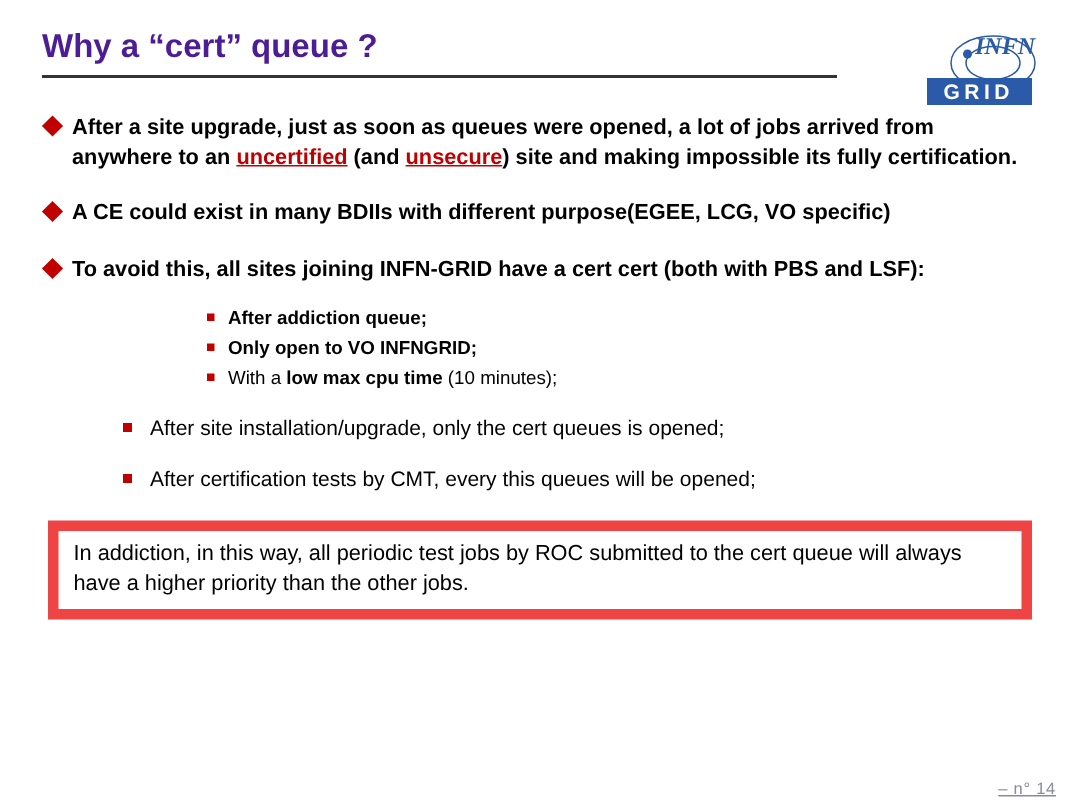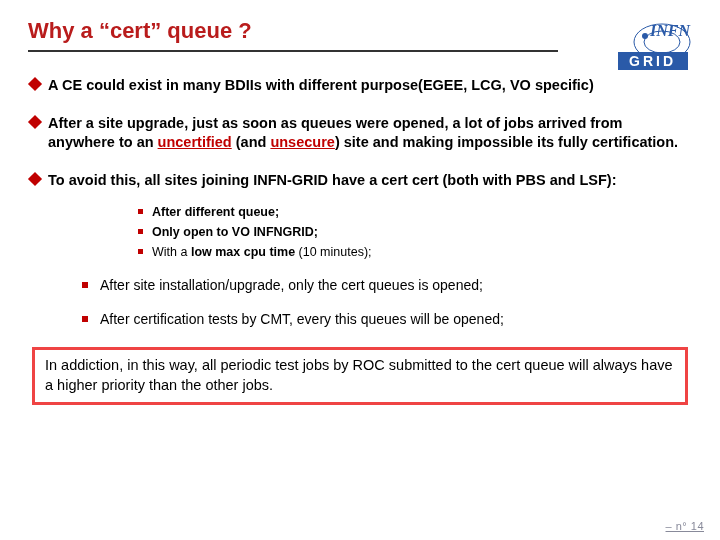--- a/index.html
+++ b/index.html
@@ -21,21 +21,21 @@
     position: relative;
   }
   .title-row {
     display: flex;
     align-items: flex-start;
     justify-content: space-between;
   }
   .title {
     font-weight: bold;
     font-size: 22px;
-    color: #b91c1c;
+    color: #4c1d95;
     margin: 0 0 6px 0;
   }
   .rule {
     width: 530px;
     height: 2px;
     background: #333;
     margin: 0 0 14px 0;
   }
   .logo {
     width: 82px;
@@ -104,21 +104,21 @@
     content: "";
     position: absolute;
     left: 0;
     top: 6px;
     width: 6px;
     height: 6px;
     background: #c00000;
   }
   .boxed {
     margin: 18px 4px 0 4px;
-    border: 3px solid #ef4444;
+    border: 7px solid #ef4444;
     padding: 6px 10px 6px 10px;
     font-size: 14.5px;
     line-height: 1.35;
   }
   .footer {
     position: absolute;
     right: 16px;
     bottom: 8px;
     font-size: 11px;
     color: #888a9a;
@@ -142,32 +142,32 @@
         <ellipse cx="52" cy="24" rx="18" ry="11" fill="none" stroke="#2a5aa8" stroke-width="1"></ellipse>
         <circle cx="35" cy="18" r="3" fill="#2a5aa8"></circle>
         <text x="40" y="18" font-family="Georgia, serif" font-style="italic" font-weight="bold" font-size="16" fill="#2a5aa8">INFN</text>
         <rect x="8" y="34" width="70" height="18" fill="#2a5aa8"></rect>
         <text x="19" y="48" font-family="Arial" font-weight="bold" font-size="14" fill="#fff" letter-spacing="3">GRID</text>
       </svg>
     </div>
   </div>
 
   <div class="bullets">
-    <div class="b1">A CE could exist in many BDIIs with different purpose(EGEE, LCG, VO specific)</div>
-
     <div class="b1">
       <span>After a site upgrade, just as soon as queues were opened, a lot of jobs arrived from anywhere to an </span><span class="under-red">uncertified</span><span> (and </span><span class="under-red">unsecure</span><span>) site and making impossible its fully certification.</span>
     </div>
+
+    <div class="b1">A CE could exist in many BDIIs with different purpose(EGEE, LCG, VO specific)</div>
 
     <div class="b1">To avoid this, all sites joining INFN-GRID have a cert cert (both with PBS and LSF):</div>
   </div>
 
   <div class="sub">
     <div class="row">
-      <span>After </span><span>different</span><span> queue;</span>
+      <span>After </span><span>addiction</span><span> queue;</span>
     </div>
     <div class="row">Only open to VO INFNGRID;</div>
     <div class="row norm">
       <span>With a </span><strong>low max cpu time</strong><span> (10 minutes);</span>
     </div>
   </div>
 
   <div class="sub2">
     <div class="row">After site installation/upgrade, only the cert queues is opened;</div>
     <div class="row">After certification tests by CMT, every this queues will be opened;</div>

